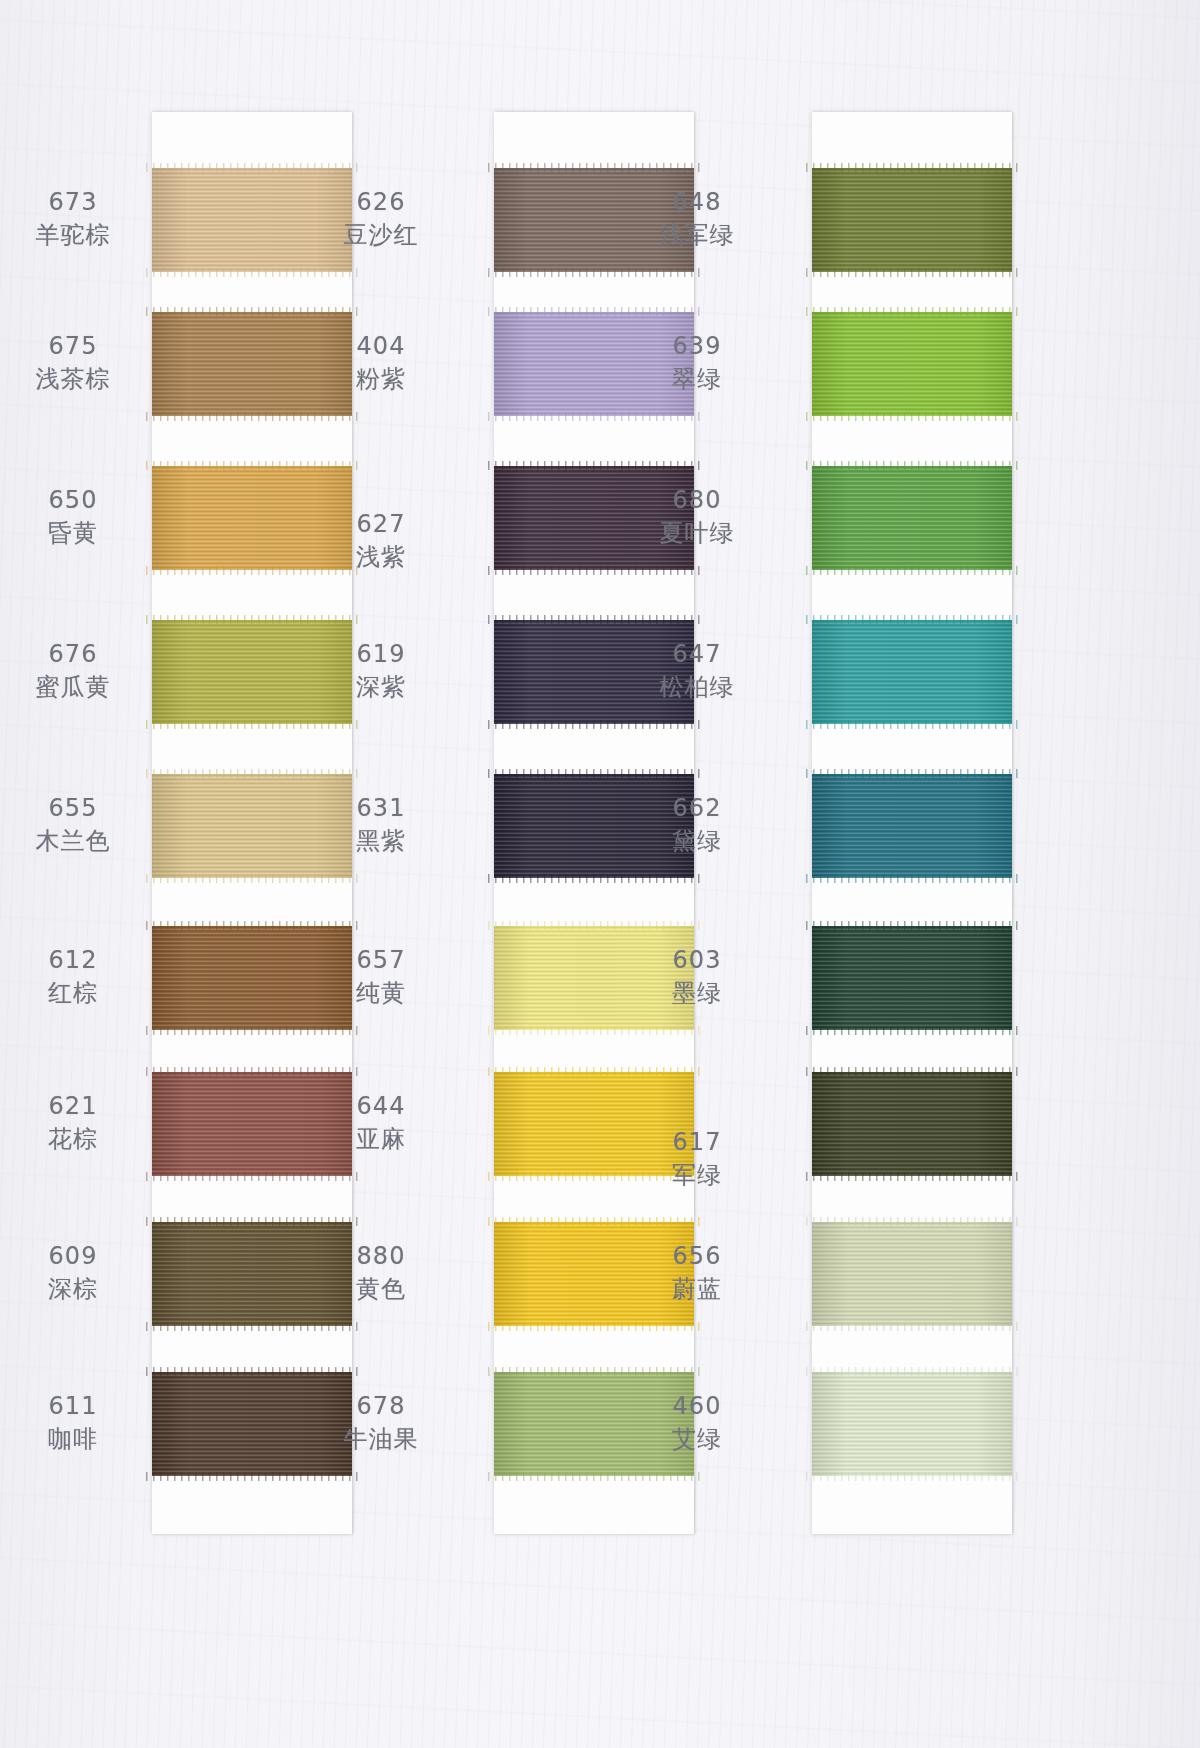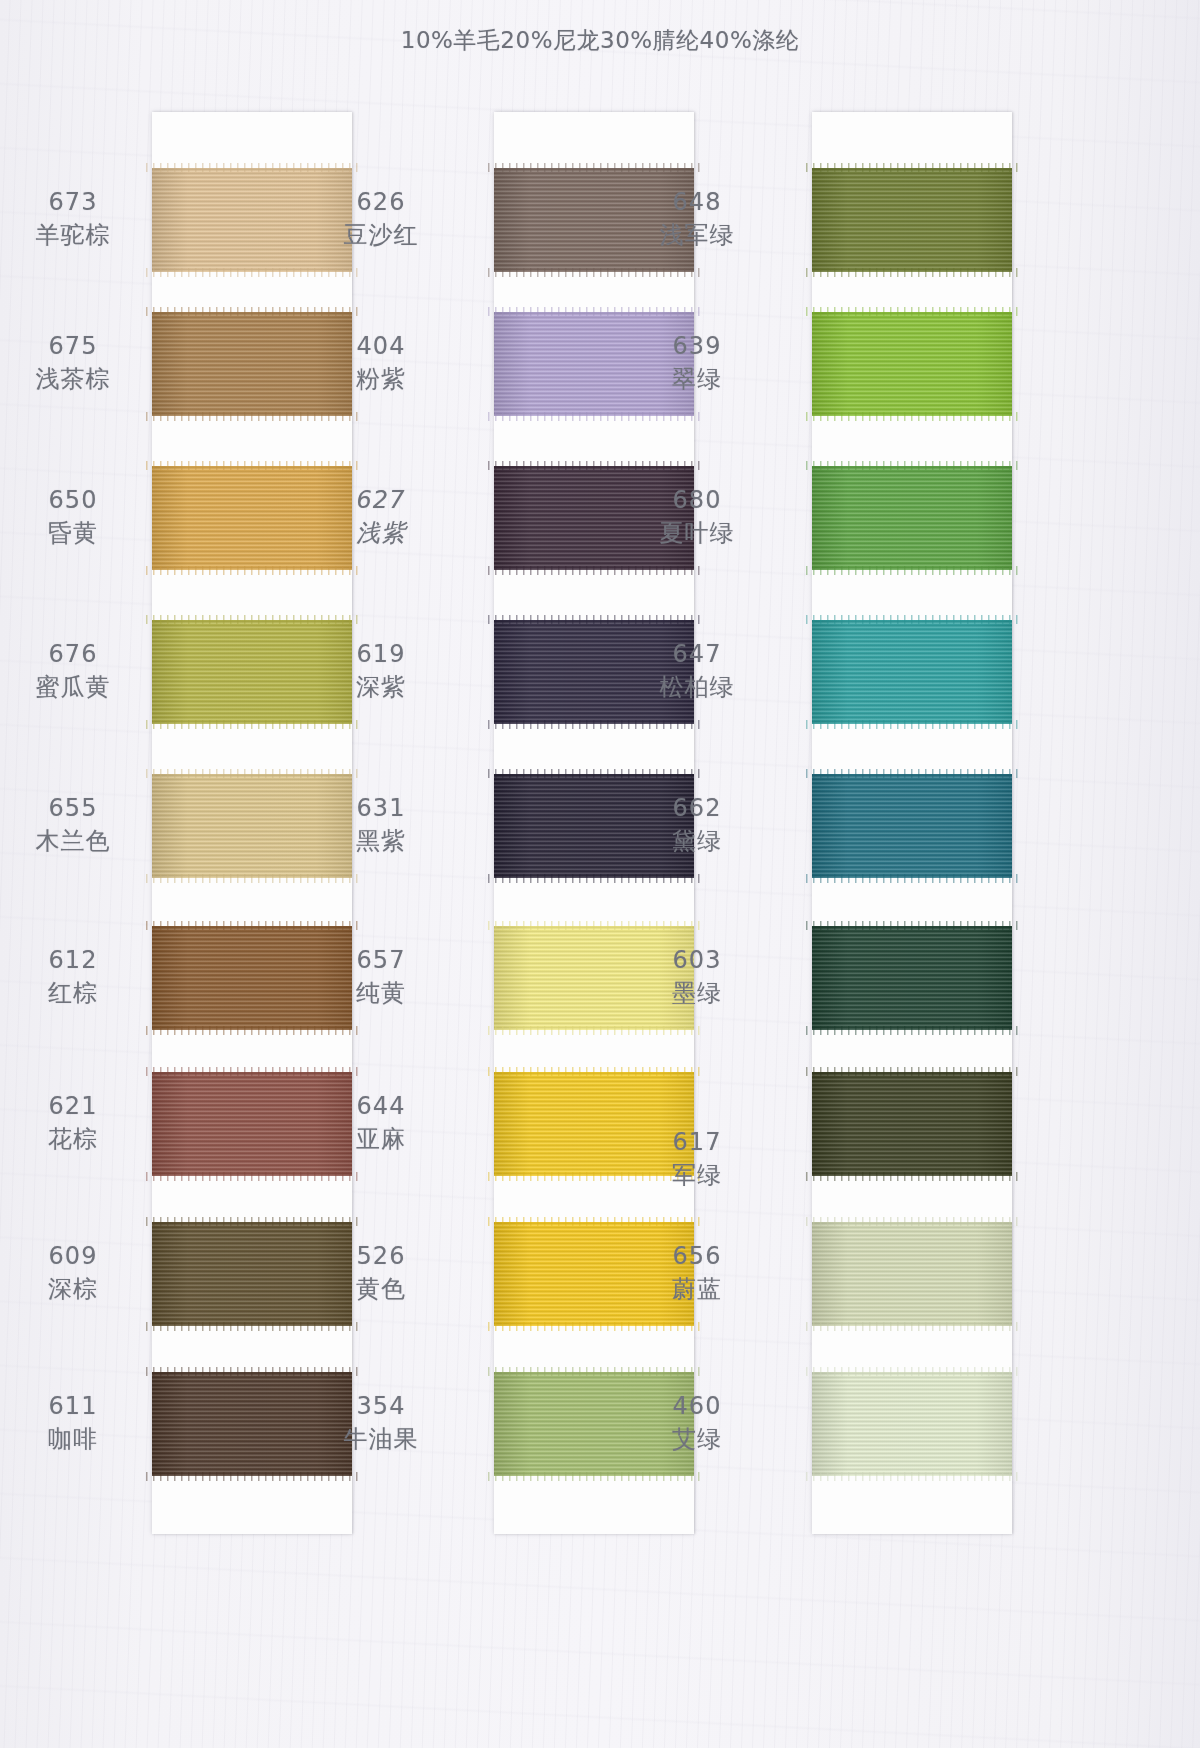--- a/index.html
+++ b/index.html
@@ -98,21 +98,20 @@
   #labels-2 .label{left:296px;text-align:center;}
   #labels-3 .label{left:612px;}
 </style>
 </head>
 <body>
 
 <div id="page">
   <div id="grain"></div>
 
   <div class="header">
-    <div class="title-sub">10%羊毛20%尼龙30%腈纶40%涤纶</div>
   </div>
 
   <div class="strip" id="strip-1"></div>
   <div class="strip" id="strip-2"></div>
   <div class="strip" id="strip-3"></div>
 
   <div id="swatches-1">
       <div class="swatch" style="left: 152px; top: 168px; background: rgb(224, 193, 147);">
         <div class="threads"></div>
         <div class="shade"></div>
@@ -321,46 +320,46 @@
     </div>
   <div id="labels-2">
       <div class="label" style="top: 186px;">
         <div class="code">626</div>
         <div class="name">豆沙红</div>
       </div>
       <div class="label" style="top: 330px;">
         <div class="code">404</div>
         <div class="name">粉紫</div>
       </div>
-      <div class="label" style="top: 484px; font-style: italic;">
+      <div class="label" style="top: 508px;">
         <div class="code">627</div>
         <div class="name">浅紫</div>
       </div>
       <div class="label" style="top: 638px;">
         <div class="code">619</div>
         <div class="name">深紫</div>
       </div>
       <div class="label" style="top: 792px;">
         <div class="code">631</div>
         <div class="name">黑紫</div>
       </div>
       <div class="label" style="top: 944px;">
         <div class="code">657</div>
         <div class="name">纯黄</div>
       </div>
       <div class="label" style="top: 1090px;">
         <div class="code">644</div>
         <div class="name">亚麻</div>
       </div>
       <div class="label" style="top: 1240px;">
-        <div class="code">526</div>
+        <div class="code">880</div>
         <div class="name">黄色</div>
       </div>
       <div class="label" style="top: 1390px;">
-        <div class="code">354</div>
+        <div class="code">678</div>
         <div class="name">牛油果</div>
       </div>
     </div>
   <div id="labels-3">
       <div class="label" style="top: 186px;">
         <div class="code">648</div>
         <div class="name">浅军绿</div>
       </div>
       <div class="label" style="top: 330px;">
         <div class="code">639</div>

